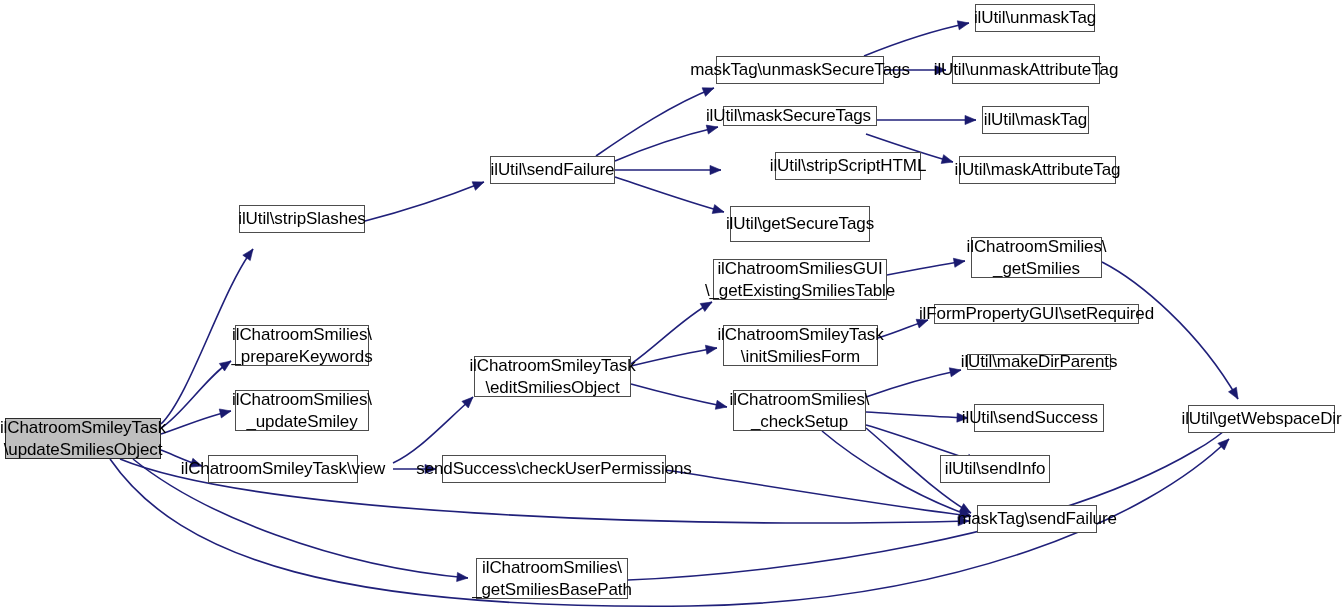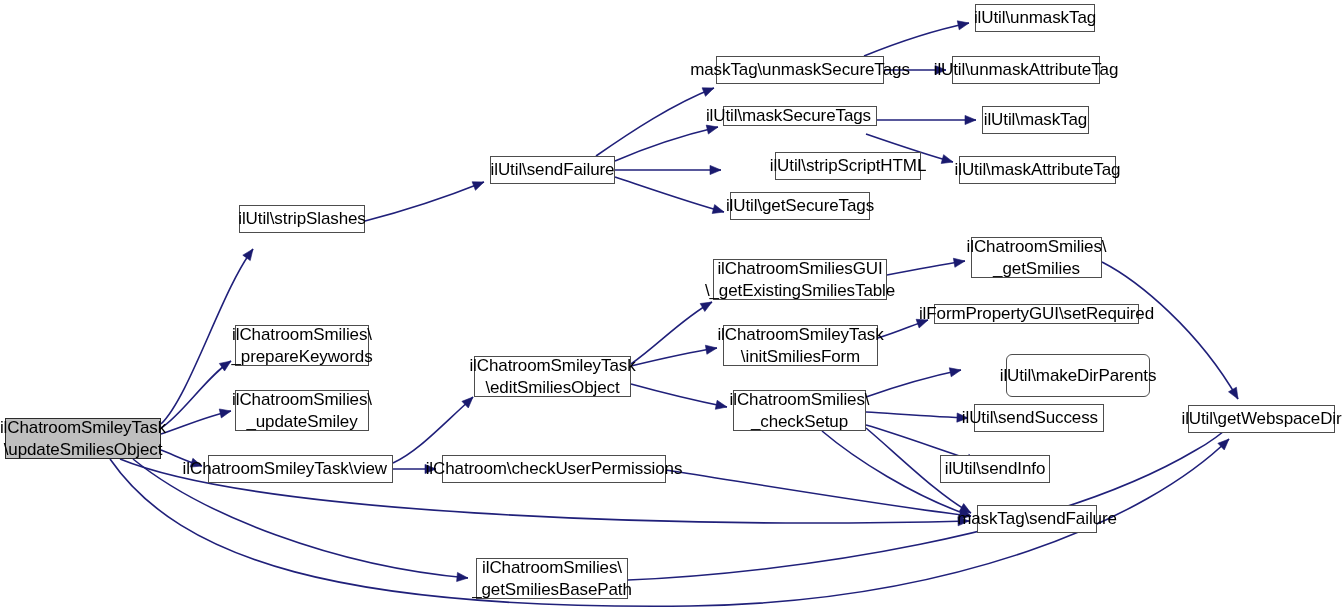--- a/index.html
+++ b/index.html
@@ -129,43 +129,43 @@
       <polygon points="1236,421 1230.7664164712396,431.7130576143082 1224.698069709627,424.7982063808524" class="edge-head" fill="#1a1a6e"></polygon>
     </svg>
   <div id="node-layer">
       <div class="node-box highlight" style="left: 5px; top: 418px; width: 156px; height: 41px;"><span class="node-label">ilChatroomSmileyTask
 \updateSmiliesObject</span></div>
       <div class="node-box" style="left: 239px; top: 205px; width: 126px; height: 28px;"><span class="node-label">ilUtil\stripSlashes</span></div>
       <div class="node-box" style="left: 235px; top: 325px; width: 134px; height: 41px;"><span class="node-label">ilChatroomSmilies\
 _prepareKeywords</span></div>
       <div class="node-box" style="left: 235px; top: 390px; width: 134px; height: 41px;"><span class="node-label">ilChatroomSmilies\
 _updateSmiley</span></div>
-      <div class="node-box" style="left: 208px; top: 455px; width: 185px; height: 28px; justify-content: flex-end;"><span class="node-label">ilChatroomSmileyTask\view</span></div>
+      <div class="node-box" style="left: 208px; top: 455px; width: 150px; height: 28px;"><span class="node-label">ilChatroomSmileyTask\view</span></div>
       <div class="node-box" style="left: 476px; top: 558px; width: 152px; height: 41px;"><span class="node-label">ilChatroomSmilies\
 _getSmiliesBasePath</span></div>
       <div class="node-box" style="left: 490px; top: 156px; width: 125px; height: 28px;"><span class="node-label">ilUtil\sendFailure</span></div>
       <div class="node-box" style="left: 474px; top: 356px; width: 157px; height: 41px;"><span class="node-label">ilChatroomSmileyTask
 \editSmiliesObject</span></div>
-      <div class="node-box" style="left: 442px; top: 455px; width: 224px; height: 28px;"><span class="node-label">ilChatroom\checkUserPermissions</span></div>
+      <div class="node-box" style="left: 442px; top: 455px; width: 224px; height: 28px;"><span class="node-label">sendSuccess\checkUserPermissions</span></div>
       <div class="node-box" style="left: 716px; top: 56px; width: 168px; height: 28px;"><span class="node-label">maskTag\unmaskSecureTags</span></div>
       <div class="node-box" style="left: 723px; top: 106px; width: 154px; height: 20px; justify-content: flex-end;"><span class="node-label">ilUtil\maskSecureTags</span></div>
       <div class="node-box" style="left: 727px; top: 152px; width: 146px; height: 28px; margin-left: 48px;"><span class="node-label">ilUtil\stripScriptHTML</span></div>
-      <div class="node-box" style="left: 730px; top: 192px; width: 140px; height: 28px;"><span class="node-label">ilUtil\getSecureTags</span></div>
+      <div class="node-box" style="left: 730px; top: 206px; width: 140px; height: 36px;"><span class="node-label">ilUtil\getSecureTags</span></div>
       <div class="node-box" style="left: 713px; top: 259px; width: 174px; height: 41px;"><span class="node-label">ilChatroomSmiliesGUI
 \_getExistingSmiliesTable</span></div>
       <div class="node-box" style="left: 723px; top: 325px; width: 155px; height: 41px;"><span class="node-label">ilChatroomSmileyTask
 \initSmiliesForm</span></div>
       <div class="node-box" style="left: 733px; top: 390px; width: 133px; height: 41px;"><span class="node-label">ilChatroomSmilies\
 _checkSetup</span></div>
       <div class="node-box" style="left: 975px; top: 4px; width: 120px; height: 28px;"><span class="node-label">ilUtil\unmaskTag</span></div>
       <div class="node-box" style="left: 952px; top: 56px; width: 148px; height: 28px;"><span class="node-label">ilUtil\unmaskAttributeTag</span></div>
       <div class="node-box" style="left: 982px; top: 106px; width: 107px; height: 28px;"><span class="node-label">ilUtil\maskTag</span></div>
       <div class="node-box" style="left: 959px; top: 156px; width: 157px; height: 28px; align-items: center;"><span class="node-label">ilUtil\maskAttributeTag</span></div>
       <div class="node-box" style="left: 971px; top: 237px; width: 131px; height: 41px;"><span class="node-label">ilChatroomSmilies\
 _getSmilies</span></div>
       <div class="node-box" style="left: 934px; top: 304px; width: 205px; height: 20px;"><span class="node-label">ilFormPropertyGUI\setRequired</span></div>
-      <div class="node-box" style="left: 1006px; top: 354px; width: 144px; height: 43px; border-radius: 6px;"><span class="node-label">ilUtil\makeDirParents</span></div>
+      <div class="node-box" style="left: 967px; top: 354px; width: 144px; height: 16px;"><span class="node-label">ilUtil\makeDirParents</span></div>
       <div class="node-box" style="left: 974px; top: 404px; width: 130px; height: 28px; justify-content: flex-end;"><span class="node-label">ilUtil\sendSuccess</span></div>
       <div class="node-box" style="left: 940px; top: 455px; width: 110px; height: 28px;"><span class="node-label">ilUtil\sendInfo</span></div>
       <div class="node-box" style="left: 977px; top: 505px; width: 120px; height: 28px;"><span class="node-label">maskTag\sendFailure</span></div>
       <div class="node-box" style="left: 1188px; top: 405px; width: 147px; height: 28px;"><span class="node-label">ilUtil\getWebspaceDir</span></div>
     </div>
 </div>
 
 </body></html>

